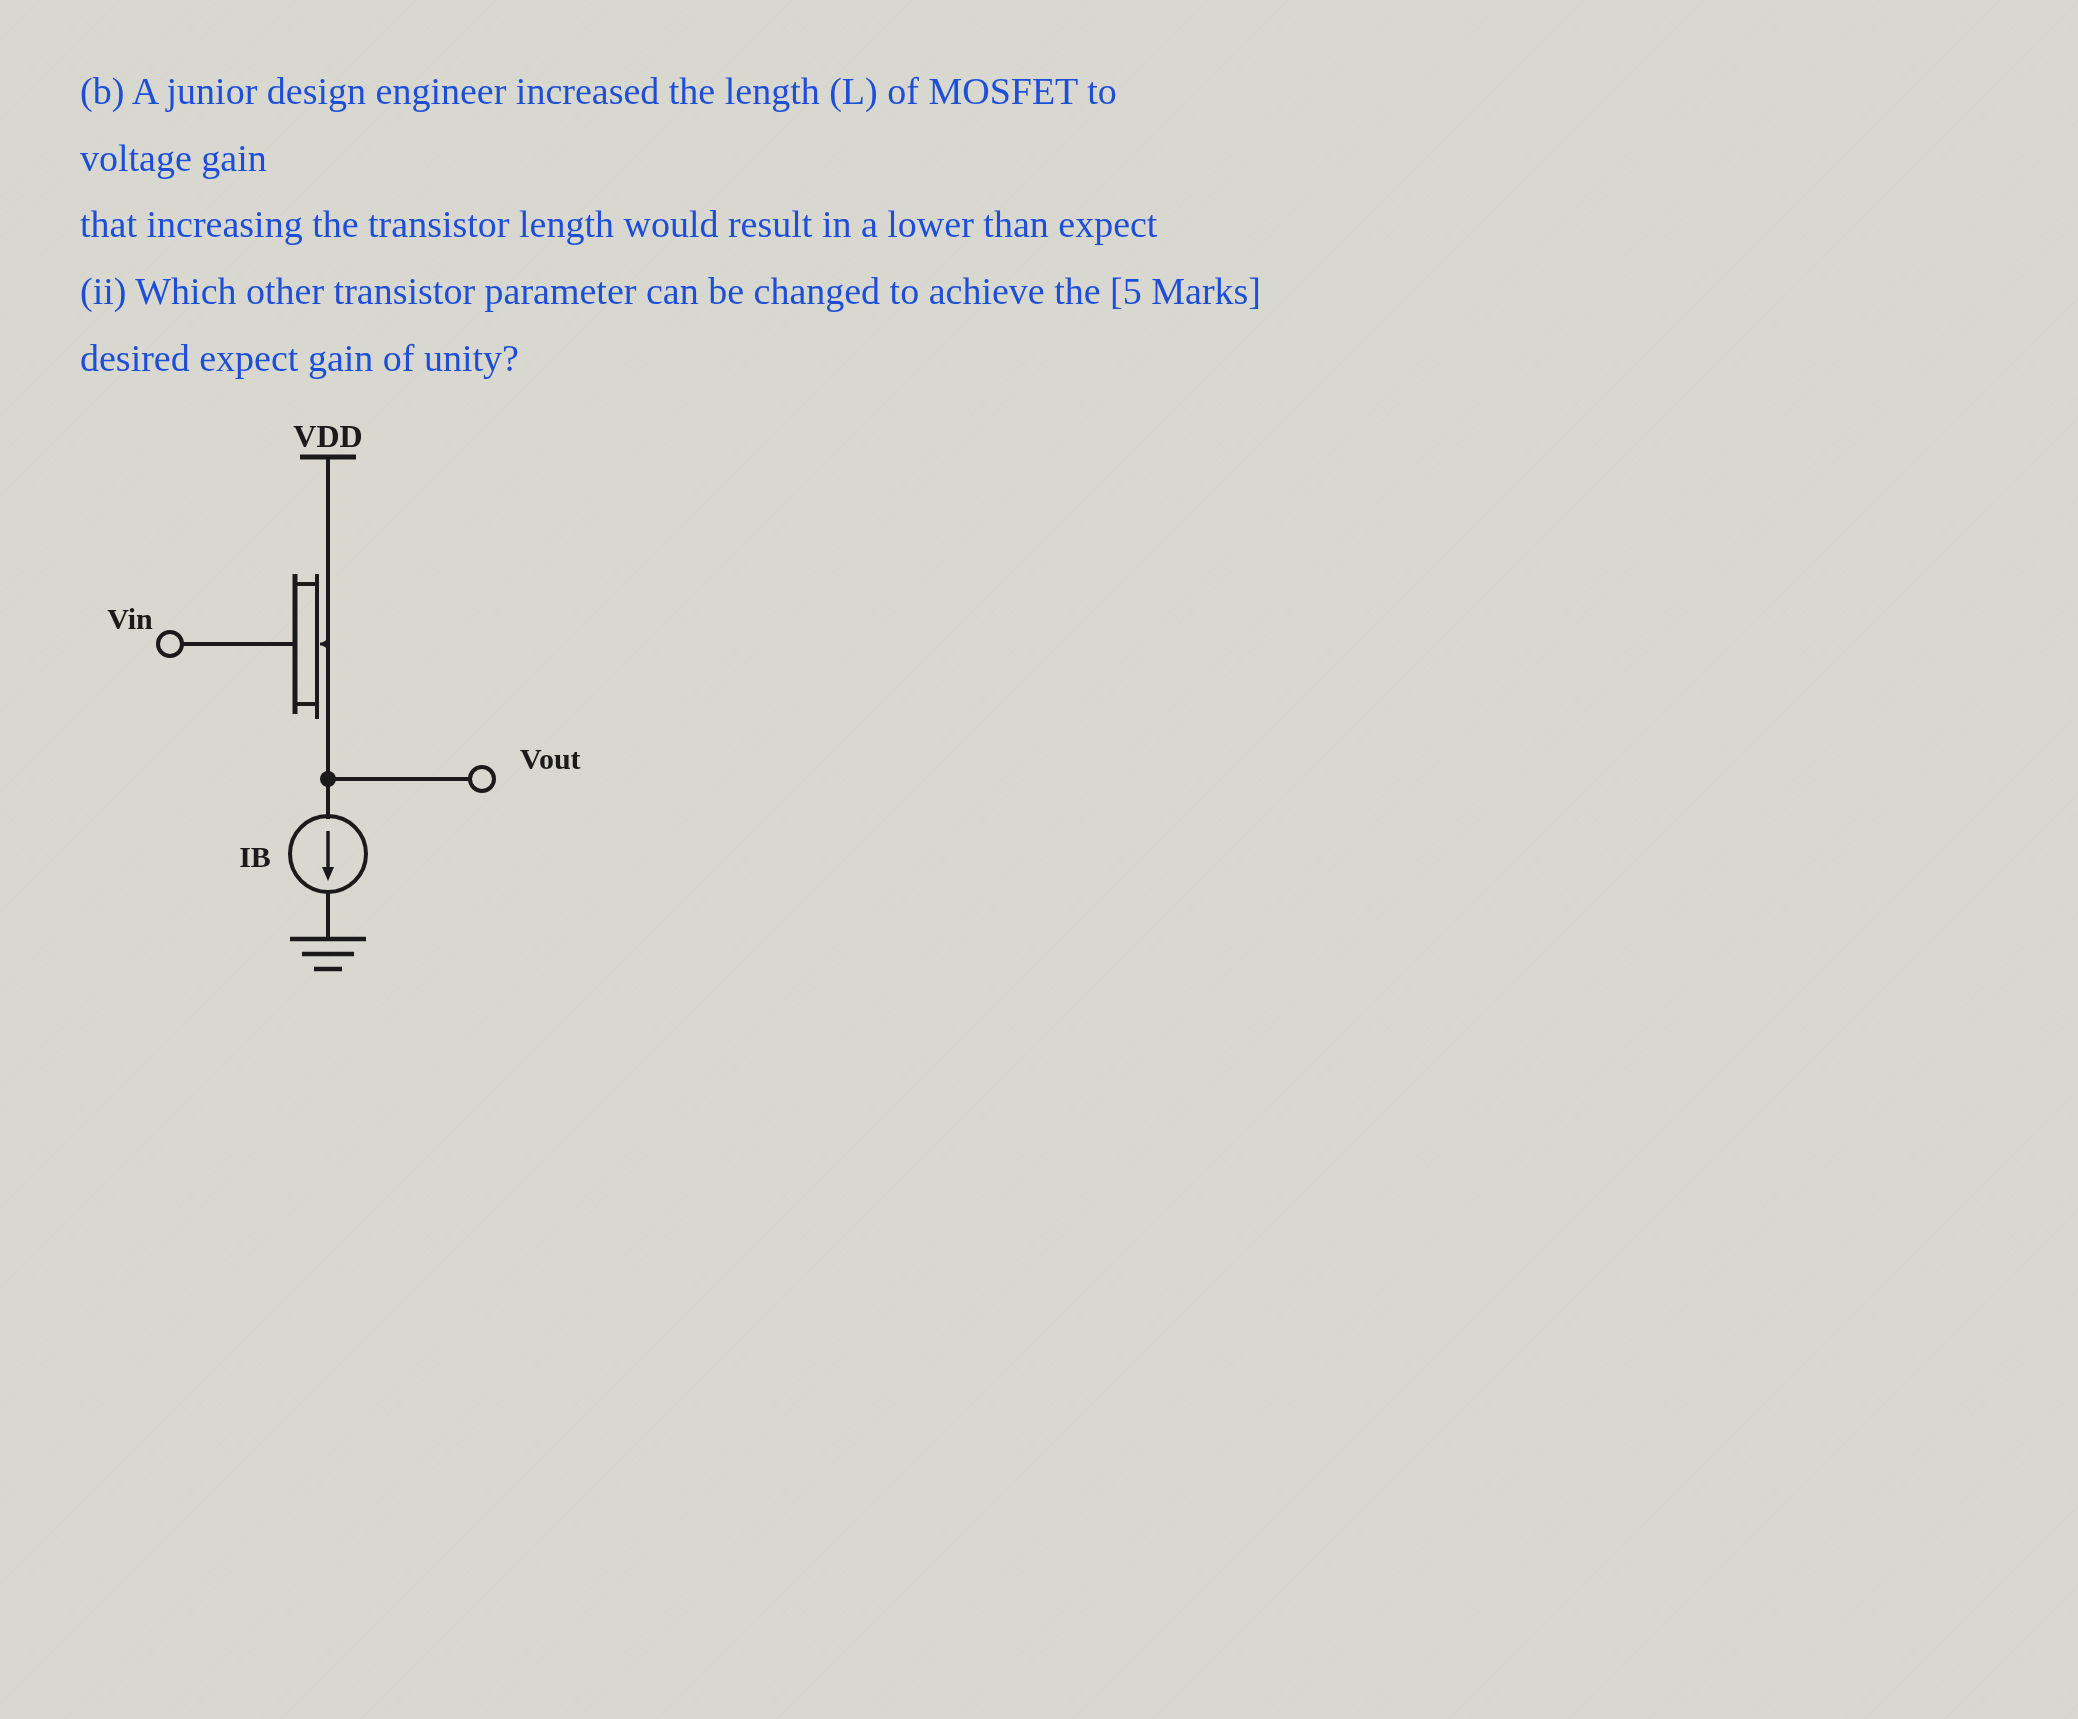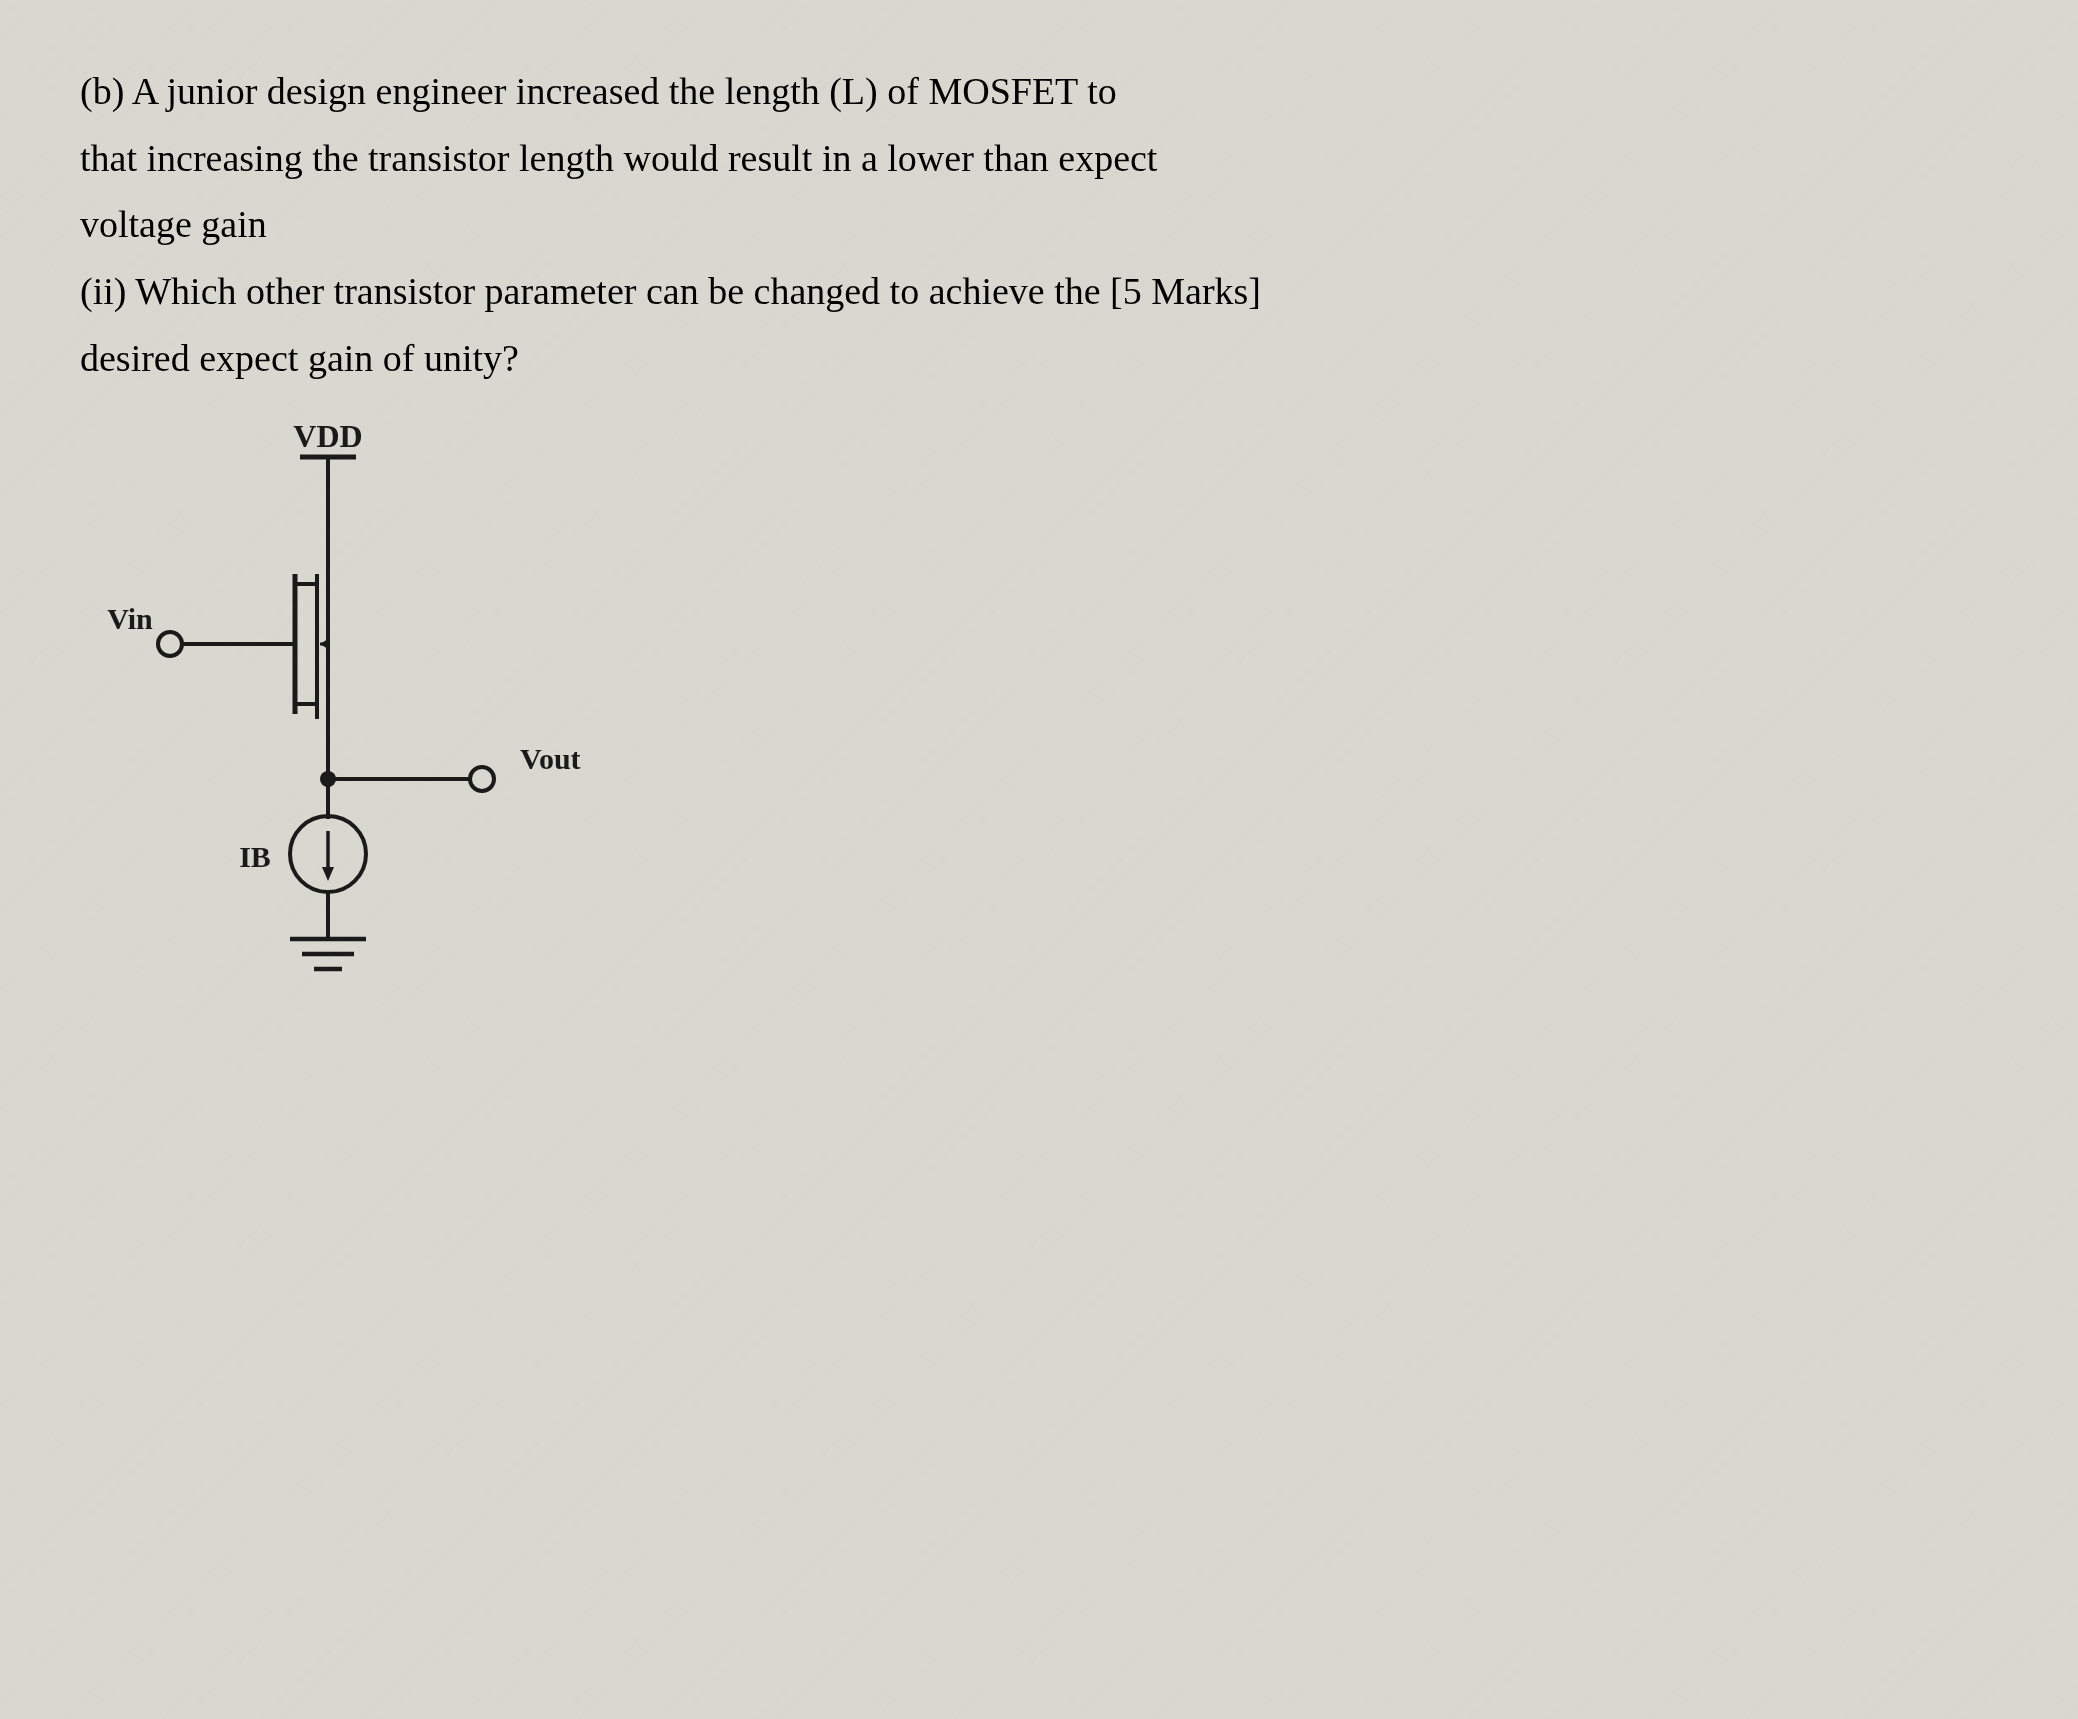--- a/index.html
+++ b/index.html
@@ -38,21 +38,21 @@
 
     .content {
       position: relative;
       z-index: 1;
       padding: 60px 80px 40px 80px;
     }
 
     .text-block {
       font-size: 38px;
       line-height: 1.65;
-      color: #000000;
+      color: #1d4ed8;
       font-weight: 400;
       max-width: 1900px;
     }
 
     .text-block p {
       margin-bottom: 4px;
     }
 
     
     .circuit-area {
@@ -66,22 +66,22 @@
       width: 520px;
       height: 580px;
     }
   </style>
 </head>
 <body>
 
 <div class="content">
   <div class="text-block">
     <p>(b)  A junior design engineer increased the length (L) of MOSFET to</p>
+    <p>voltage gain</p>
     <p>that increasing the transistor length would result in a lower than expect</p>
-    <p>voltage gain</p>
     <p>(ii)  Which other transistor parameter can be changed to achieve the  [5 Marks]</p>
     <p>desired expect gain of unity?</p>
   </div>
 
   <div class="circuit-area">
     <svg class="circuit-svg" viewBox="0 0 520 580" xmlns="http://www.w3.org/2000/svg">
 
       <text x="248" y="28" font-family="Times New Roman, serif" font-size="32" font-weight="bold" fill="#1a1a1a" text-anchor="middle">VDD</text>
 
       <line x1="220" y1="38" x2="276" y2="38" stroke="#1a1a1a" stroke-width="5"></line>

